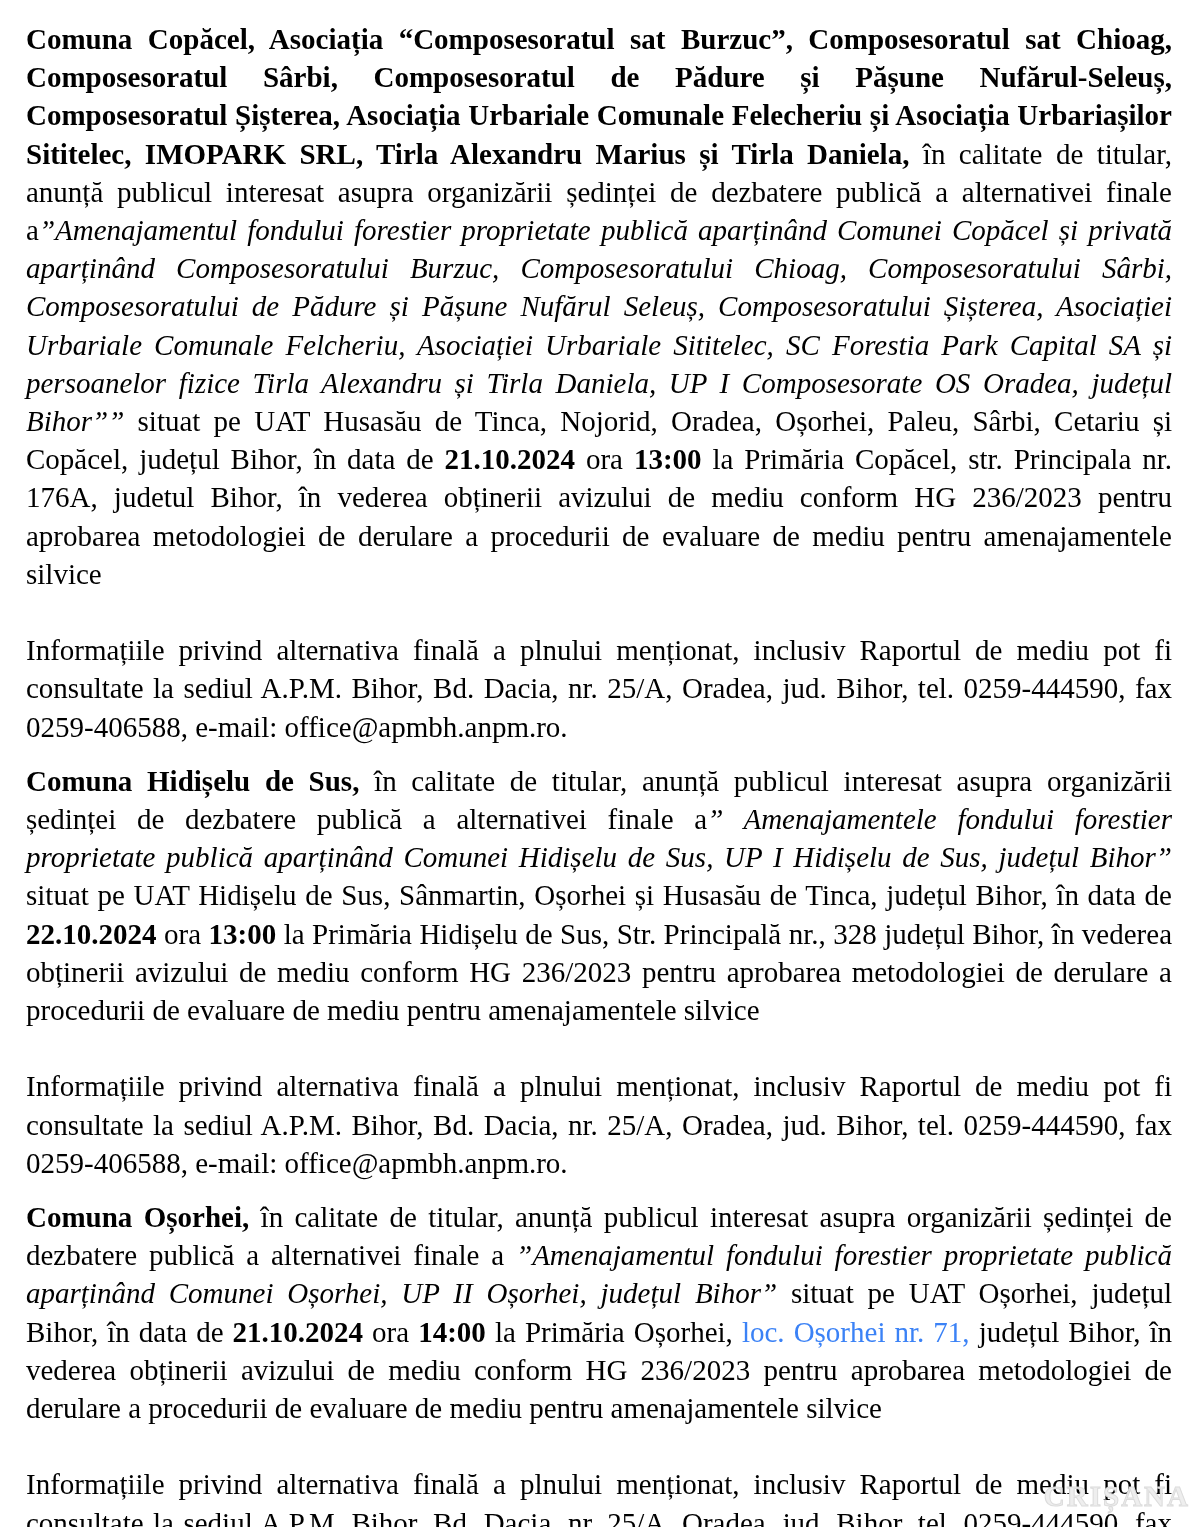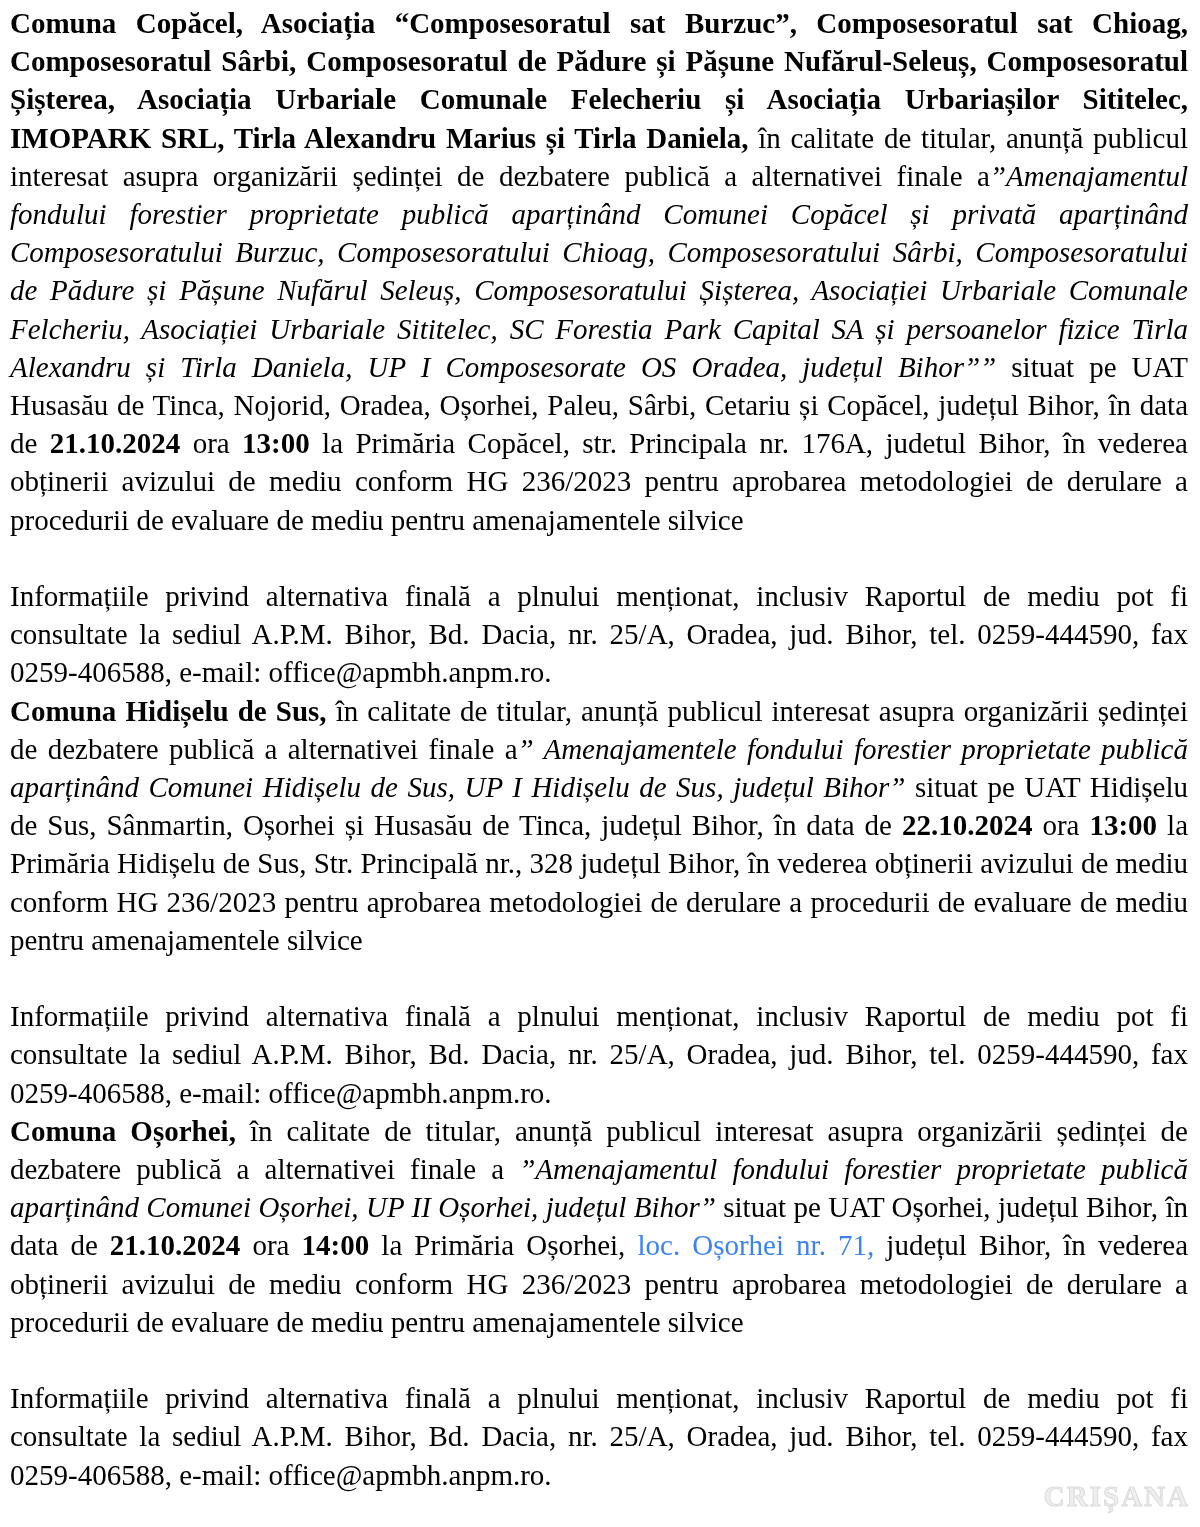--- a/index.html
+++ b/index.html
@@ -19,21 +19,21 @@
     position: absolute;
     top: 4px;
     left: 10px;
     right: 12px;
     bottom: 0;
     font-size: 29px;
     line-height: 38.2px;
     text-align: justify;
   }
   .para {
-    margin: 0;
+    margin: 16px;
     padding: 0;
   }
   .para.gap-before {
     margin-top: 38.2px;
   }
   .run-normal { font-weight: normal; font-style: normal; }
   .run-bold   { font-weight: bold;   font-style: normal; }
   .run-italic { font-weight: normal; font-style: italic; }
   .run-muted  { font-weight: normal; font-style: normal; color: #3b82f6; }
   .watermark {

